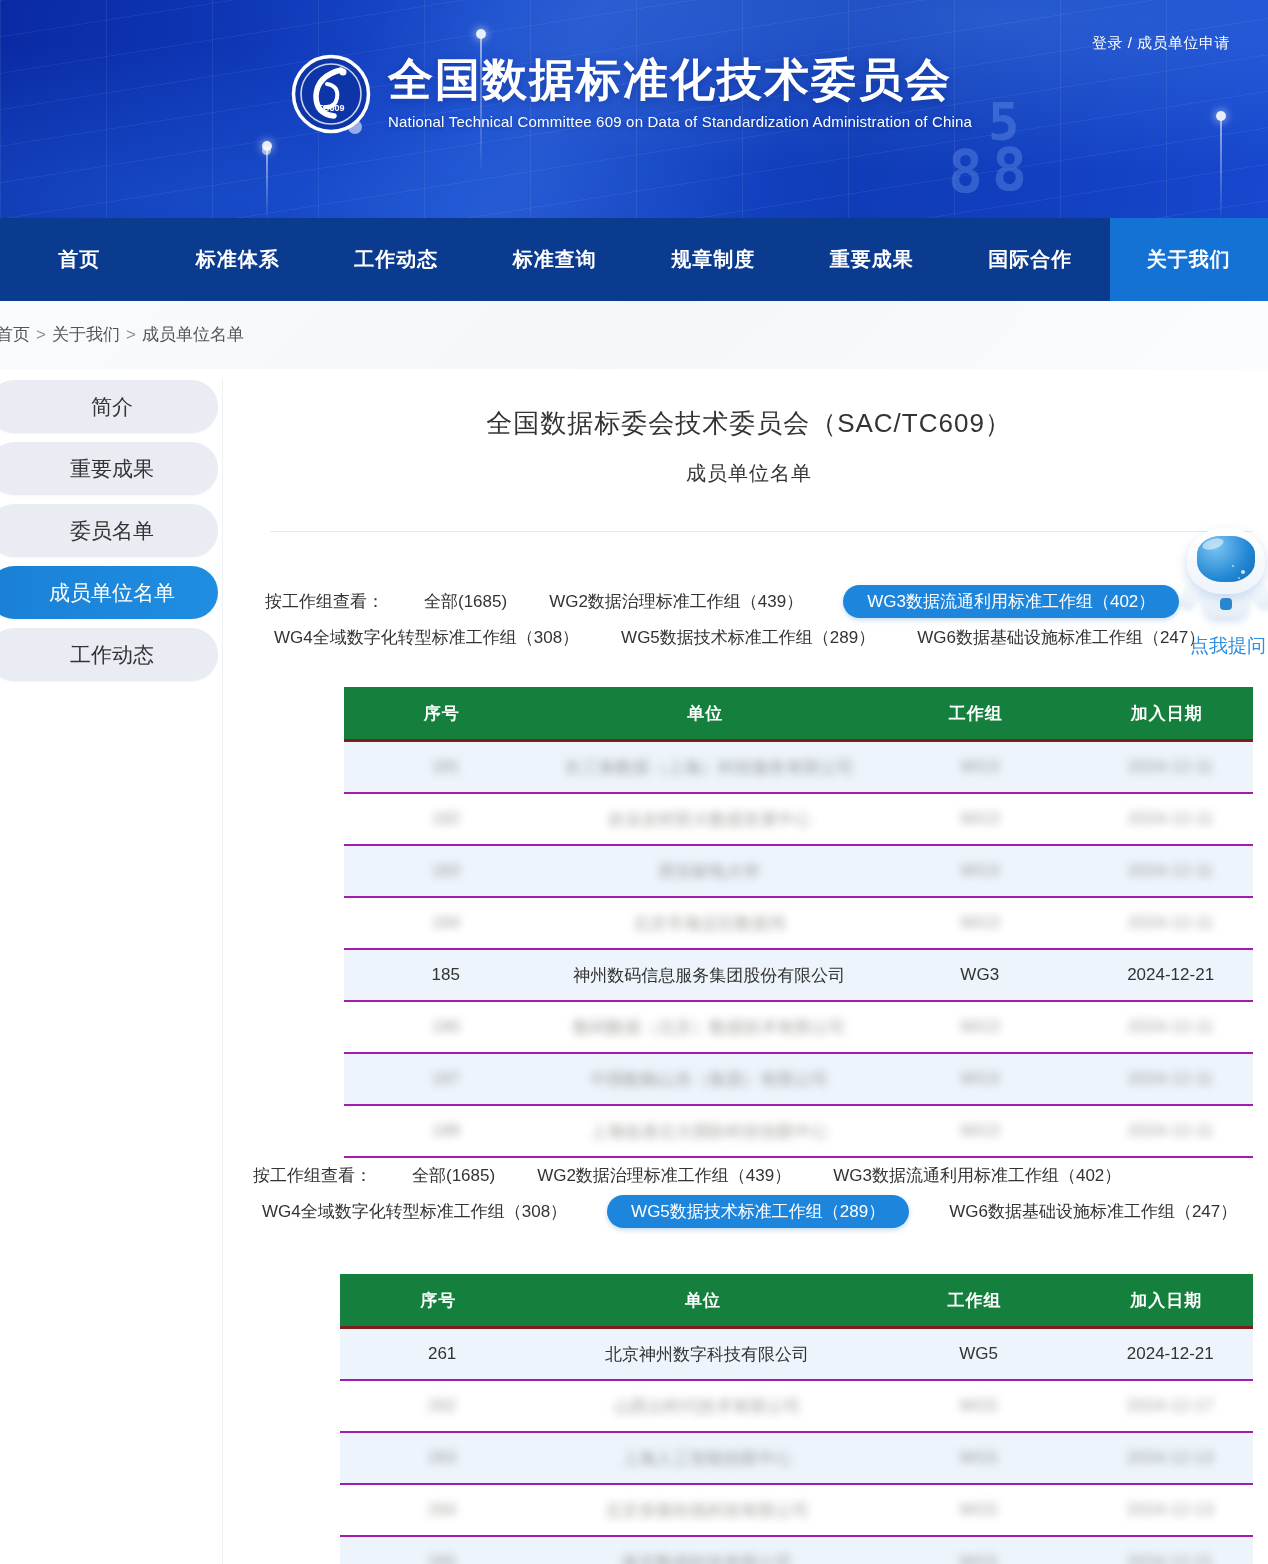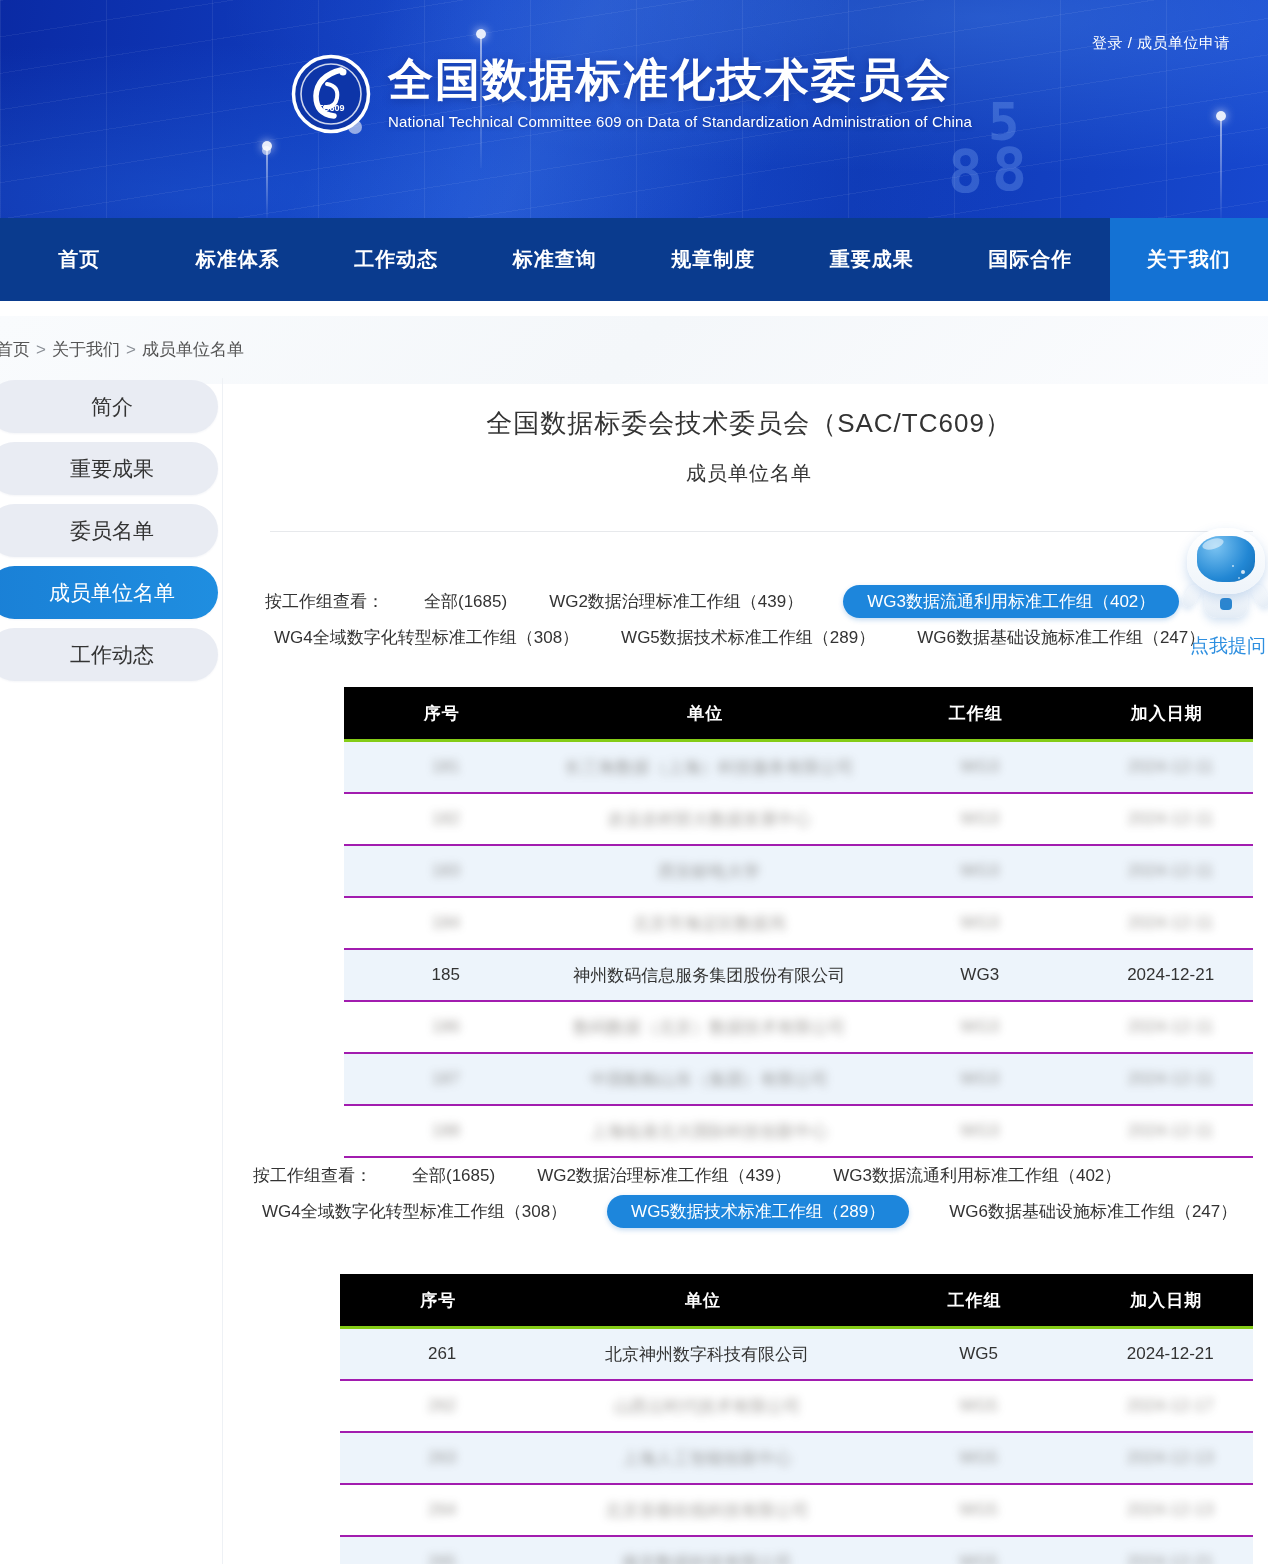--- a/index.html
+++ b/index.html
@@ -33,21 +33,21 @@
   .brand-text .subtitle{font-size:15px;color:#fff;margin-top:7px;letter-spacing:.2px;font-weight:500;
         text-shadow:0 1px 4px rgba(0,25,110,.4);}
 
   
   .navbar{position:absolute;left:0;top:218px;width:1268px;height:83px;display:flex;background:#0a3b8e;z-index:6;}
   .nav-item{flex:1;display:flex;align-items:center;justify-content:center;color:#fff;font-size:20px;
         font-weight:700;cursor:pointer;letter-spacing:1px;}
   .nav-item.active{background:#1472d4;}
 
   
-  .crumbbar{position:absolute;left:0;top:316px;width:1268px;height:68px;
+  .crumbbar{position:absolute;left:0;top:301px;width:1268px;height:68px;
         background:linear-gradient(135deg,#f9fbfd 0%,#f4f7fa 50%,#fbfcfe 100%);}
   .crumb-trail{margin:22px 0 0 -4px;font-size:17px;color:#555;}
   .bc-item{cursor:pointer;}
   .bc-sep{color:#8a8f96;margin:0 6px;}
 
   
   .sidebar{position:absolute;left:-12px;top:380px;width:230px;z-index:4;}
   .side-item{height:53px;margin-bottom:9px;border-radius:27px;background:#e9ecf3;display:flex;
         align-items:center;justify-content:center;padding-left:18px;cursor:pointer;
         box-shadow:0 1px 2px rgba(30,60,120,.05);}
@@ -67,22 +67,22 @@
   .filters{position:absolute;z-index:3;text-align:right;}
   .frow{display:flex;align-items:center;gap:38px;height:35px;white-space:nowrap;}
   .flabel{font-size:17px;color:#333;}
   .fitem{font-size:17px;color:#333;cursor:pointer;padding:5px 2px;border-radius:18px;}
   .fitem.active{background:#1d86dc;color:#fff;padding:5px 24px;box-shadow:0 2px 5px rgba(20,110,200,.25);}
   .fitem.active .ftext{color:#fff;}
 
   
   .table-wrap{position:absolute;z-index:2;}
   .mtable{width:100%;border-collapse:collapse;table-layout:fixed;}
-  .mtable th{height:50px;background:#000000;color:#fff;font-size:17px;font-weight:600;
-        border-bottom:3px solid #84cc16;letter-spacing:1px;}
+  .mtable th{height:50px;background:#15803d;color:#fff;font-size:17px;font-weight:600;
+        border-bottom:3px solid #7f1d1d;letter-spacing:1px;}
   .mtable td{height:48px;font-size:17px;color:#333;text-align:center;border-bottom:2px solid #a21caf;
         overflow:hidden;white-space:nowrap;padding-left:9px;}
   .mtable tr.shaded{background:#edf4fb;}
   .mtable tr.blurred td span{filter:blur(4px);opacity:.55;color:#55504a;}
 
   
   .bot{position:absolute;left:1186px;top:528px;width:80px;height:92px;cursor:pointer;z-index:7;}
   .bot-head{position:absolute;left:1px;top:0;width:78px;height:66px;
         background:linear-gradient(180deg,#ffffff,#eef4fa);border-radius:48% 48% 46% 46%;
         box-shadow:0 5px 12px rgba(70,130,200,.28);}

